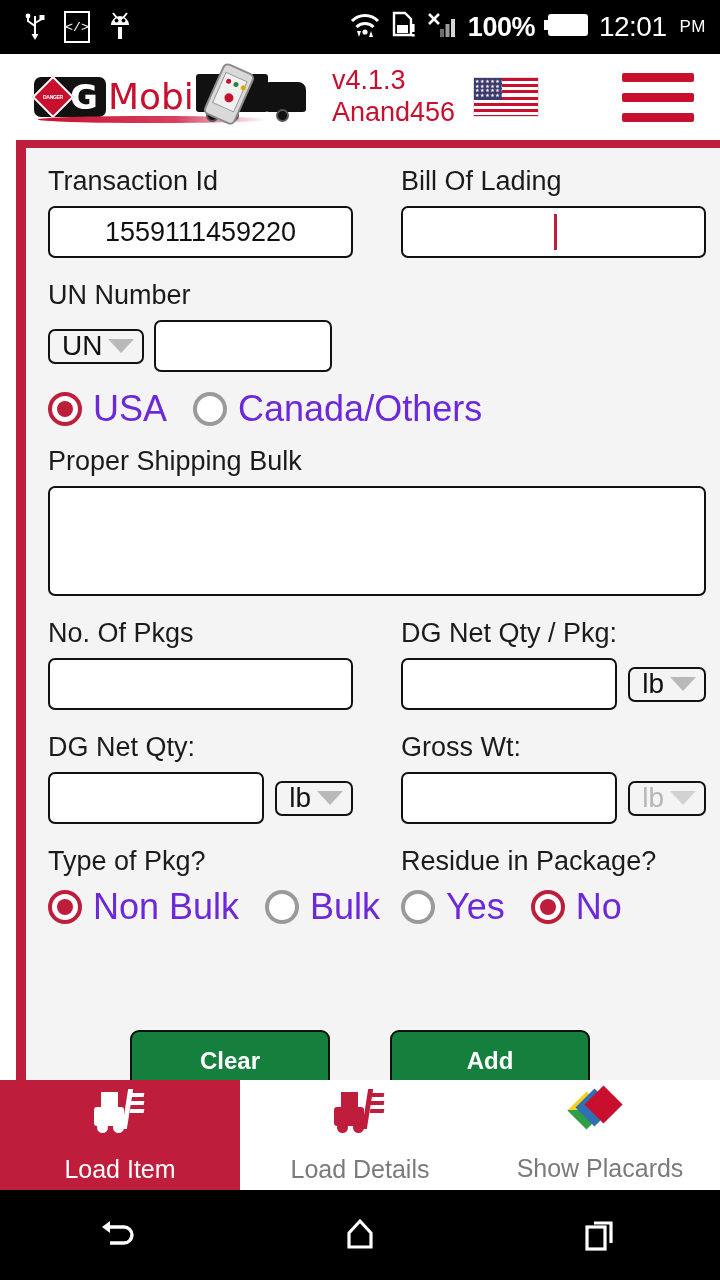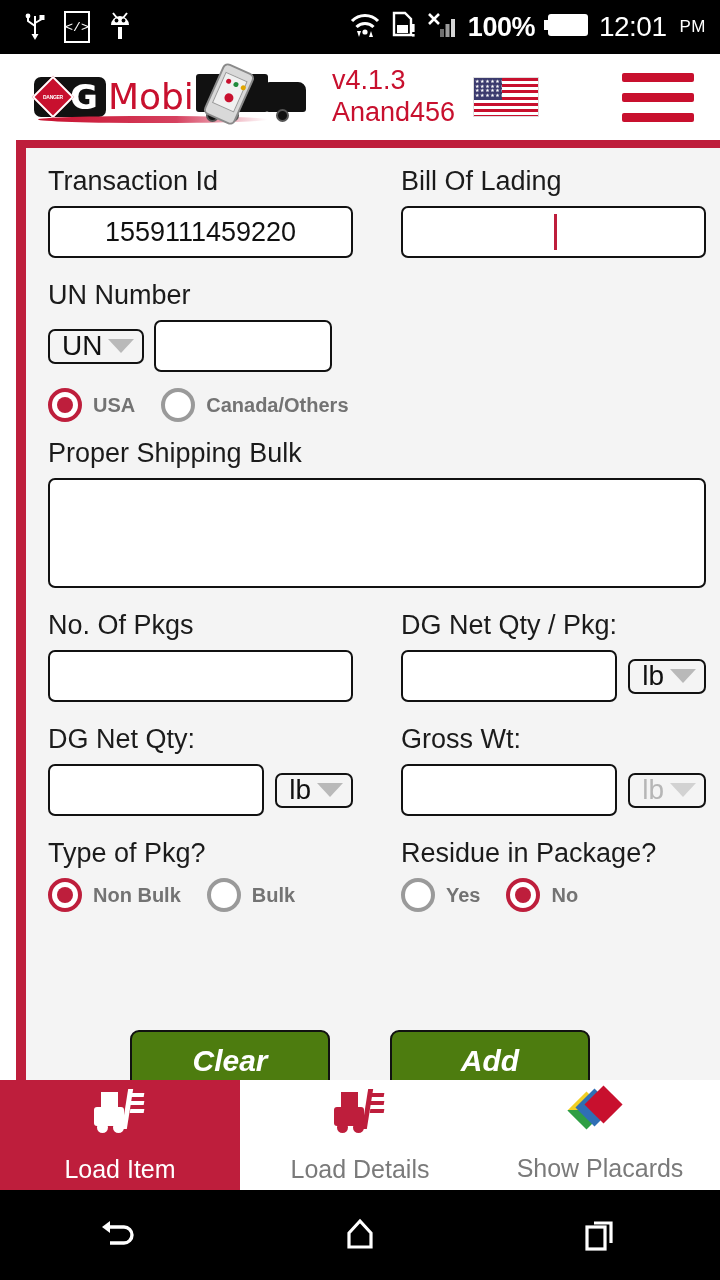--- a/index.html
+++ b/index.html
@@ -149,32 +149,32 @@
   
   .radio-row { display: flex; align-items: center; }
   .radio-item { display: flex; align-items: center; gap: 11px; margin-right: 26px; }
   .radio {
     width: 34px; height: 34px; border-radius: 50%;
     border: 4px solid #9a9a9a; background: #fff;
     display: flex; align-items: center; justify-content: center; flex: none;
   }
   .radio.on { border-color: #BE1E3C; }
   .radio.on::after { content:""; width: 16px; height: 16px; border-radius:50%; background:#BE1E3C; }
-  .radio-label { font-size: 20px; color: #737373; white-space: nowrap; font-weight: bold; }
+  .radio-label { font-size: 36px; color: #6d28d9; white-space: nowrap; }
 
   
   .actions {
     position: absolute; left: 0; top: 1030px; width: 720px;
     display: flex; justify-content: center; gap: 60px; z-index: 3;
   }
   .btn {
-    width: 200px; height: 62px; background: #4d7c0f; color: #fff;
+    width: 200px; height: 62px; background: #15803d; color: #fff;
     border: 2px solid #111; border-radius: 9px;
-    font-size: 30px; font-weight: bold;
-    display: flex; align-items: center; justify-content: center; font-style: italic;
+    font-size: 24px; font-weight: bold;
+    display: flex; align-items: center; justify-content: center;
   }
 
   
   .tabs {
     position: absolute; left: 0; top: 1080px; width: 720px; height: 110px;
     display: flex; background: #fff; z-index: 4;
   }
   .tab {
     flex: 1; display: flex; flex-direction: column;
     align-items: center; justify-content: center; gap: 22px;

